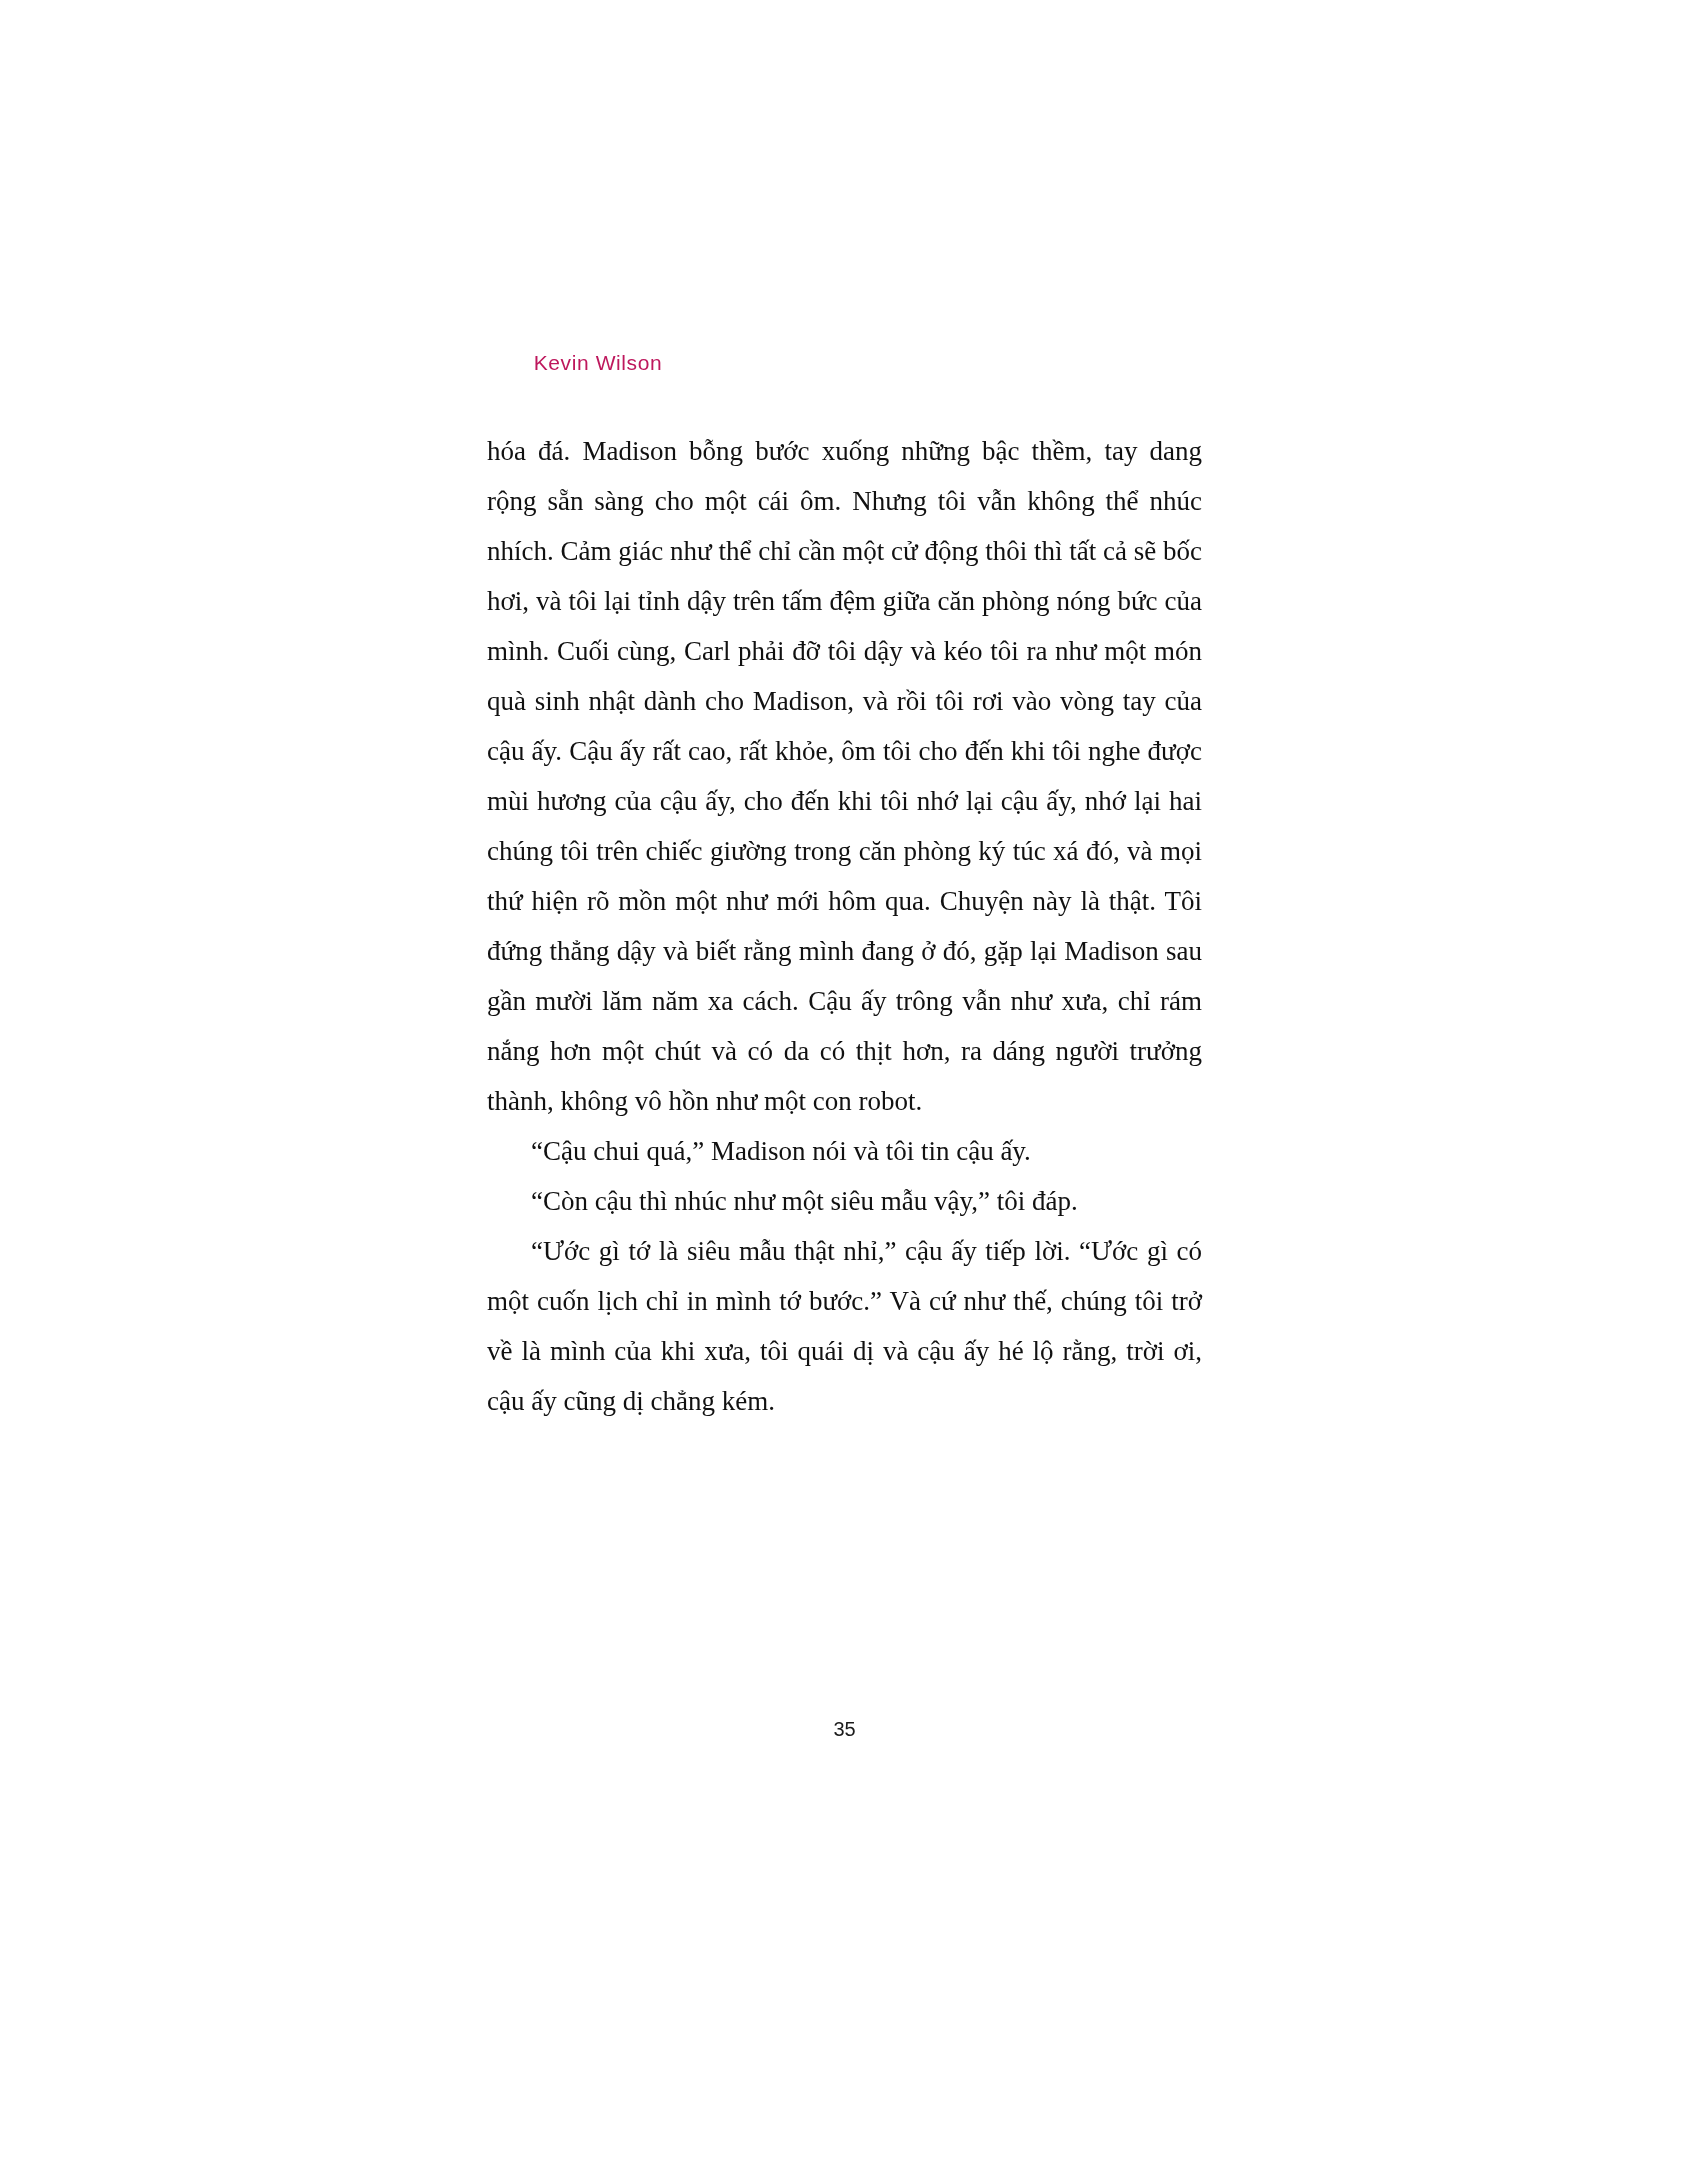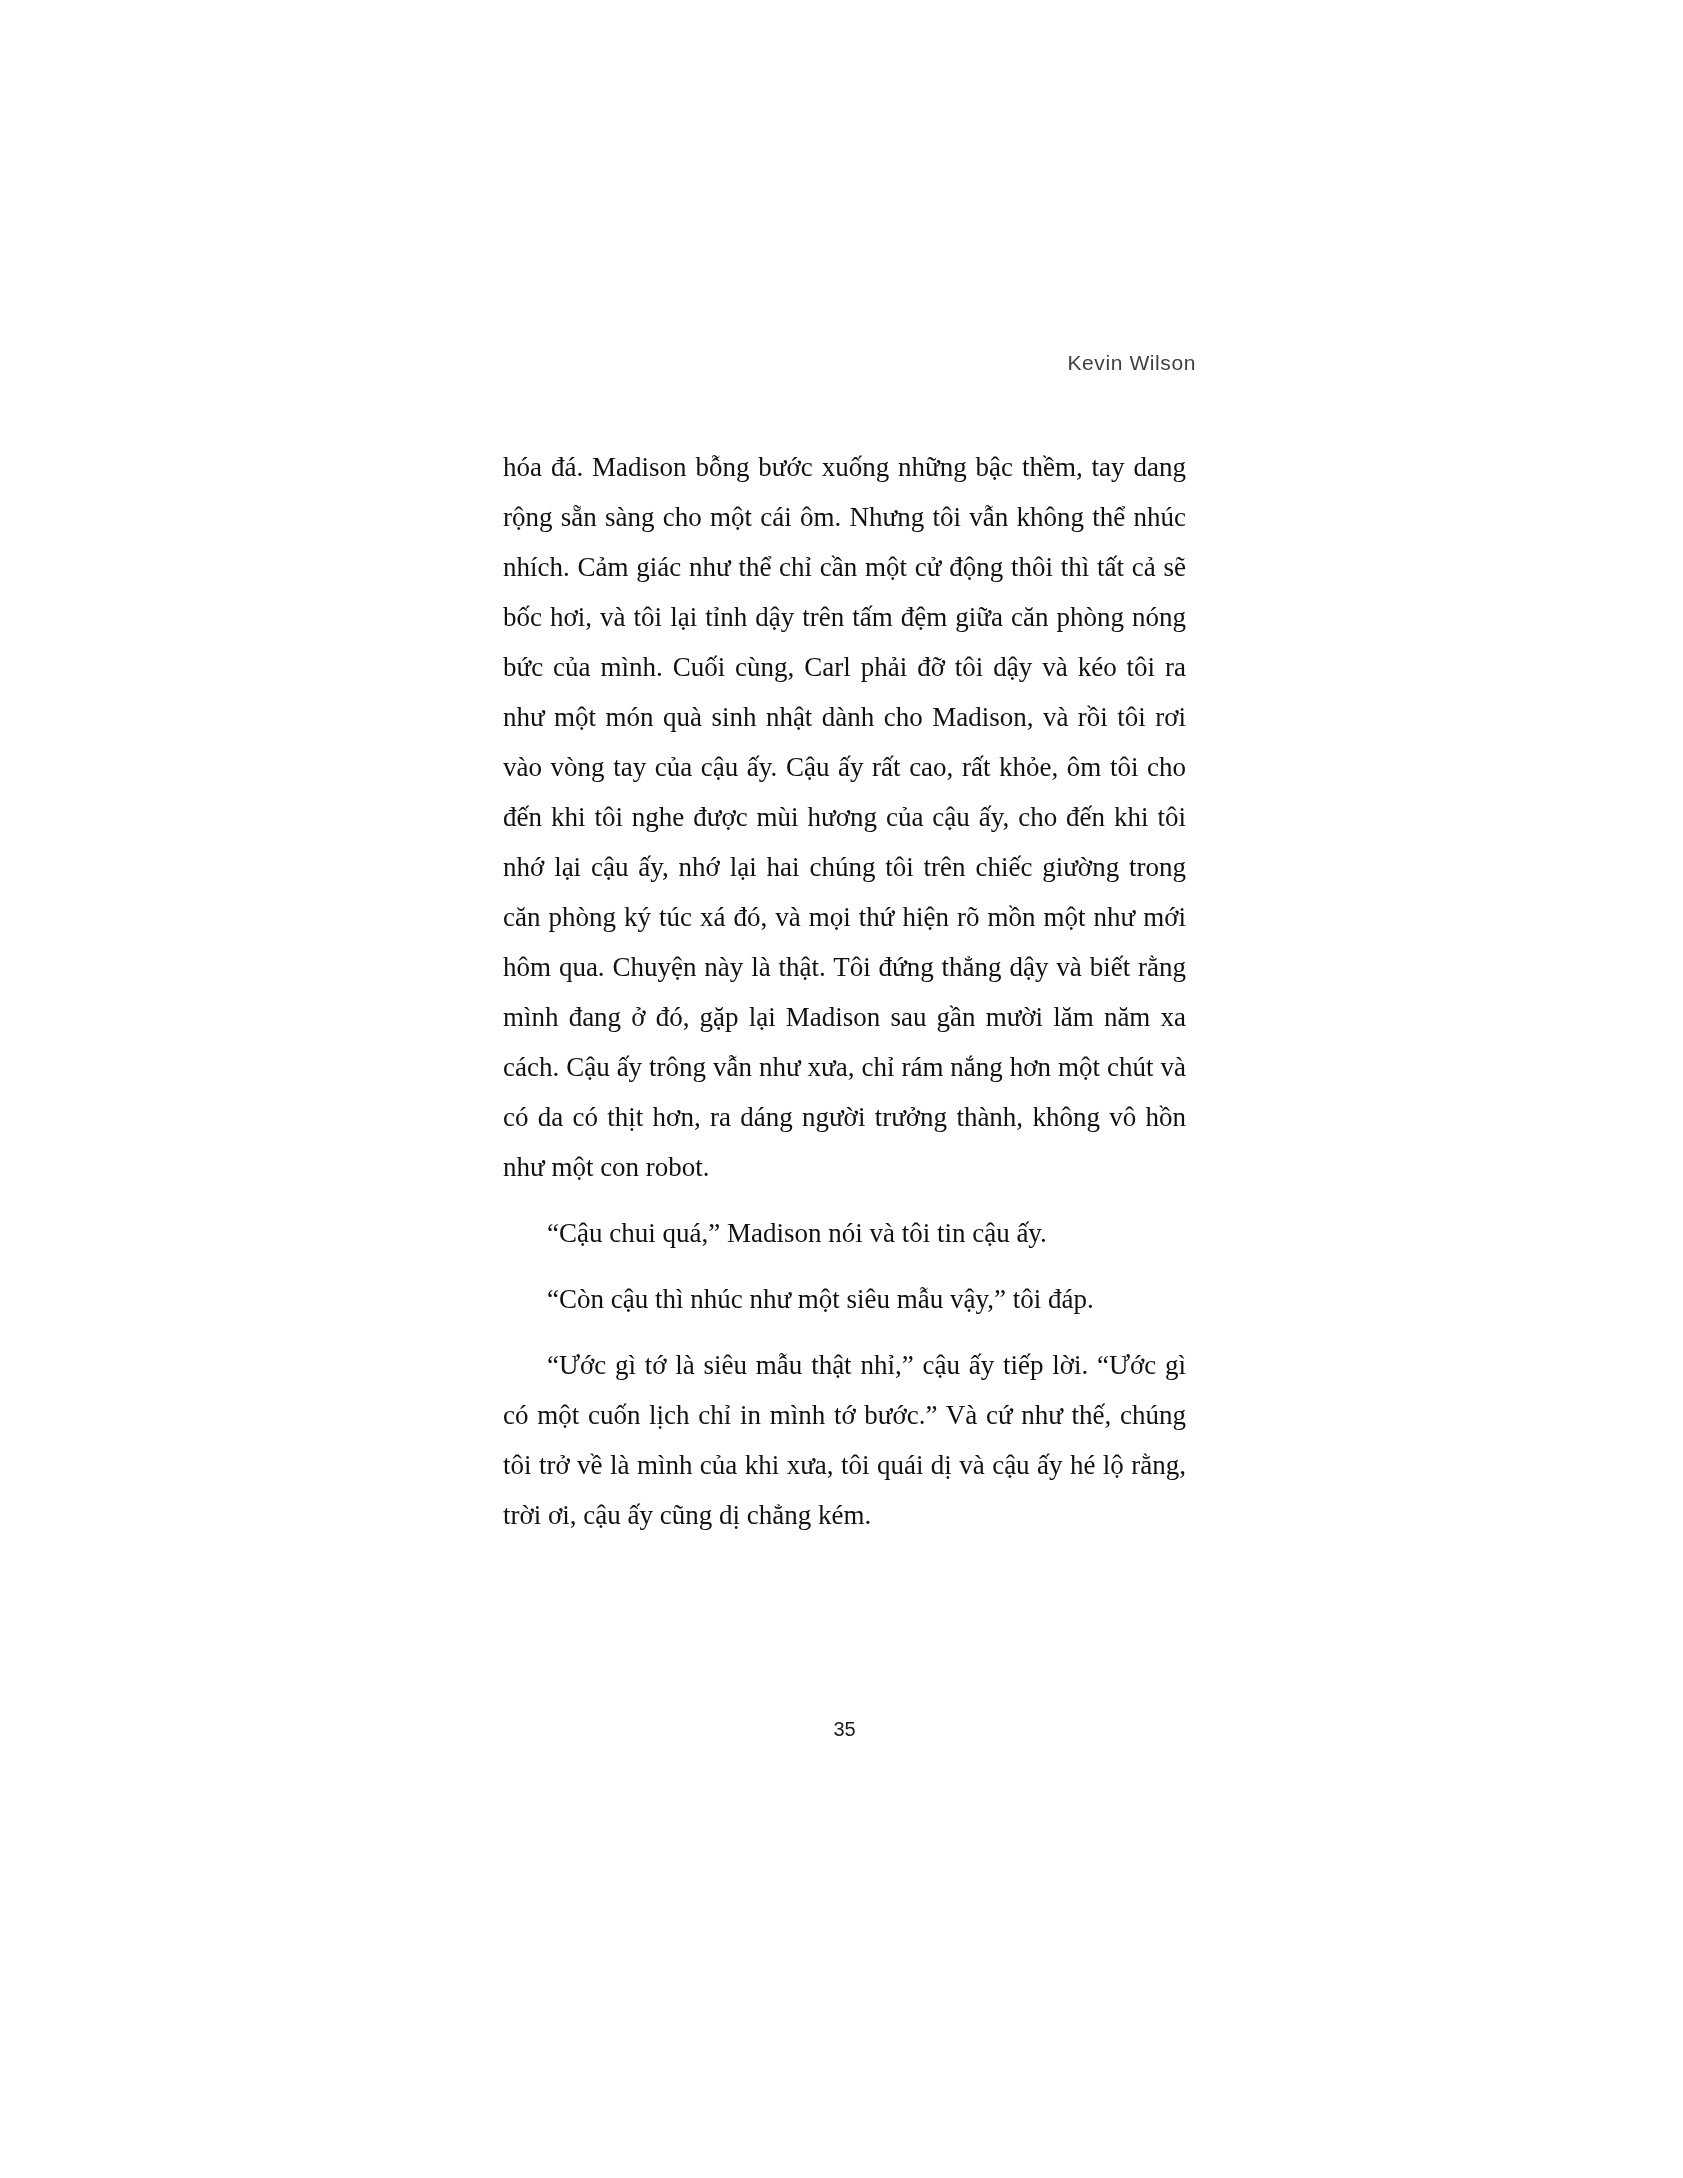--- a/index.html
+++ b/index.html
@@ -13,40 +13,40 @@
     height: 2178px;
     background: #ffffff;
     margin: 0 auto;
     overflow: hidden;
   }
   .running-head {
     position: absolute;
     top: 351px;
     left: 0;
     right: 487px;
-    text-align: right;
+    text-align: center;
     font-family: "Liberation Sans", sans-serif;
     font-size: 21px;
     letter-spacing: 0.6px;
-    color: #404040;
+    color: #be185d;
   }
   .text-block {
     position: absolute;
     top: 426px;
     left: 487px;
     width: 715px;
     font-family: "Liberation Serif", serif;
     font-size: 27px;
     line-height: 50px;
     color: #111111;
     text-align: justify;
     text-justify: inter-word;
   }
   .text-block p {
-    margin: 16px;
+    margin: 0;
   }
   .text-block p.indent {
     text-indent: 44px;
   }
   .folio {
     position: absolute;
     top: 1718px;
     left: 487px;
     width: 715px;
     text-align: center;

